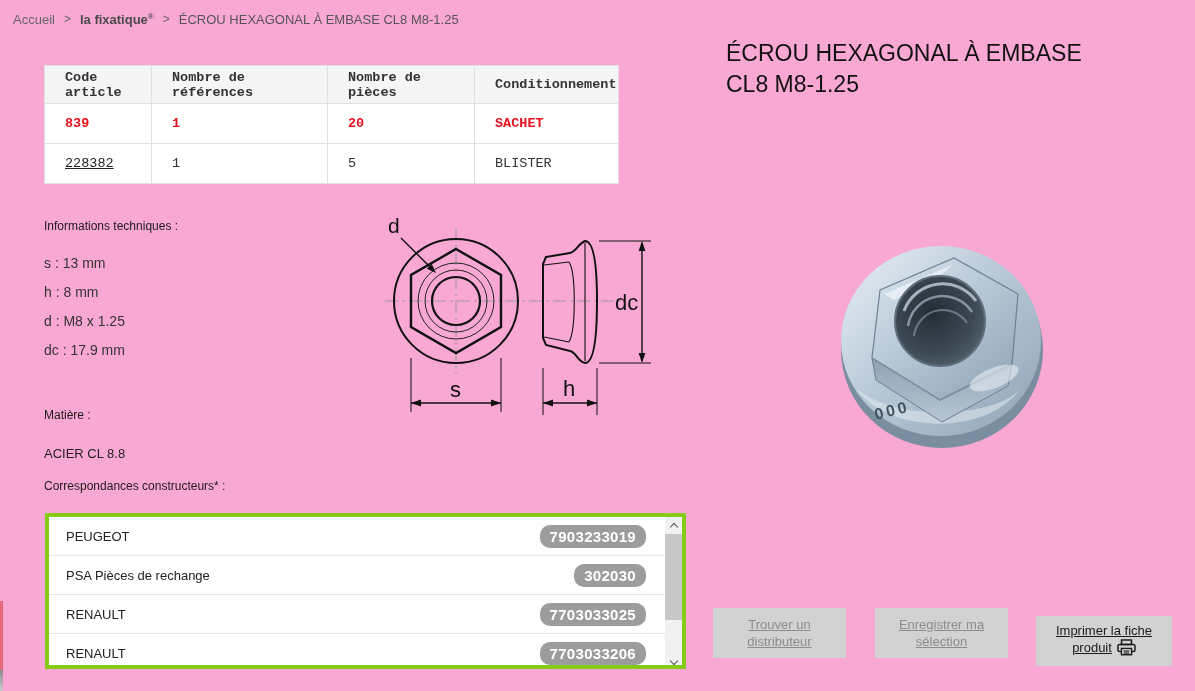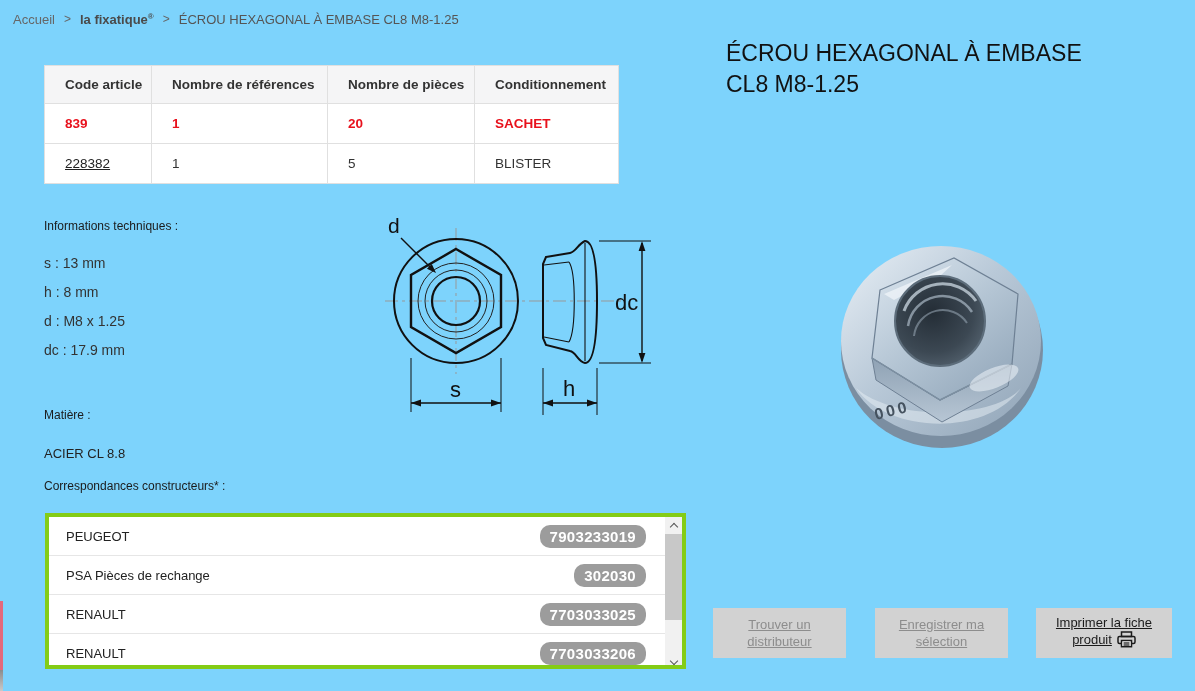--- a/index.html
+++ b/index.html
@@ -1,27 +1,27 @@
 <!DOCTYPE html>
 <html><head>
 <meta charset="utf-8">
 <style>
   * { margin:0; padding:0; box-sizing:border-box; }
   body { background:#fff; font-family:"Liberation Sans", sans-serif; }
-  .page { position:relative; width:1195px; height:691px; background:#7dd3fc; overflow:hidden;padding-left:26px; }
+  .page { position:relative; width:1195px; height:691px; background:#f9a8d4; overflow:hidden;padding-left:26px; }
 
   
   .breadcrumb { position:absolute; left:13px; top:12px; font-size:13px; color:#666; display:flex; align-items:flex-start; gap:9px; }
   .crumb-sep { color:#666; font-size:12px; }
   .crumb-brand { font-weight:bold; color:#4a4a4a; }
   .crumb-brand sup { font-size:8px; }
   .crumb-current { color:#555; }
 
   
-  .article-table { position:absolute; left:44px; top:65px; border-collapse:collapse; }
+  .article-table { position:absolute; left:44px; top:65px; border-collapse:collapse;font-family:Liberation Mono, monospace; }
   .article-table th, .article-table td { border:1px solid #e0e0e0; text-align:left; padding-left:20px; font-size:13.5px; }
   .article-table th { background:#f5f5f6; color:#333; font-weight:bold; height:38px; }
   .article-table td { height:40px; background:#fff; color:#333; }
   .col-code { width:107px; } .col-ref { width:176px; } .col-pieces { width:147px; } .col-cond { width:144px; }
   .row-highlight td { color:#e8111c; font-weight:bold; }
   .code-link { text-decoration:underline; color:#222; cursor:pointer; }
 
   
   .section-heading { position:absolute; left:44px; font-size:12px; color:#1b1b1b; font-weight:400; }
   .specs { position:absolute; left:44px; top:255px; font-size:14px; color:#333; }
@@ -42,21 +42,21 @@
   .scroll-thumb { position:absolute; left:0; top:17px; width:17px; height:86px; background:#c8c8c8; cursor:pointer; }
 
   
   .product-title { position:absolute; left:726px; top:38px; width:400px; font-size:23px; line-height:31px; color:#111; font-weight:400; }
   .drawing-svg { position:absolute; left:373px; top:200px; }
   .photo-svg { position:absolute; left:836px; top:228px; }
 
   
   .action-btn { position:absolute; top:608px; height:50px; background:#d2d2d2; border:none; font-family:"Liberation Sans", sans-serif; font-size:13px; line-height:17px; text-align:center; cursor:pointer; padding:0 8px;text-decoration:underline; }
   .btn-muted { color:#8d8d8d; }
-  .btn-dark { color:#1b1b1b; }
+  .btn-dark { color:#1b1b1b;margin-top:8px; }
   #btn-distributor { left:713px; width:133px; }
   #btn-save { left:875px; width:133px; }
   #btn-print { left:1036px; width:136px; }
   .printer-icon { display:inline-block; vertical-align:-4px; margin-left:5px; }
 
   
   .edge-accent-red { position:absolute; left:0; top:601px; width:3px; height:69px; background:#e4687c; }
   .edge-accent-gray { position:absolute; left:0; top:670px; width:3px; height:21px; background:linear-gradient(#8c8c8c,#c9c9c9); }
 
   svg text { font-family:"Liberation Sans", sans-serif; }

